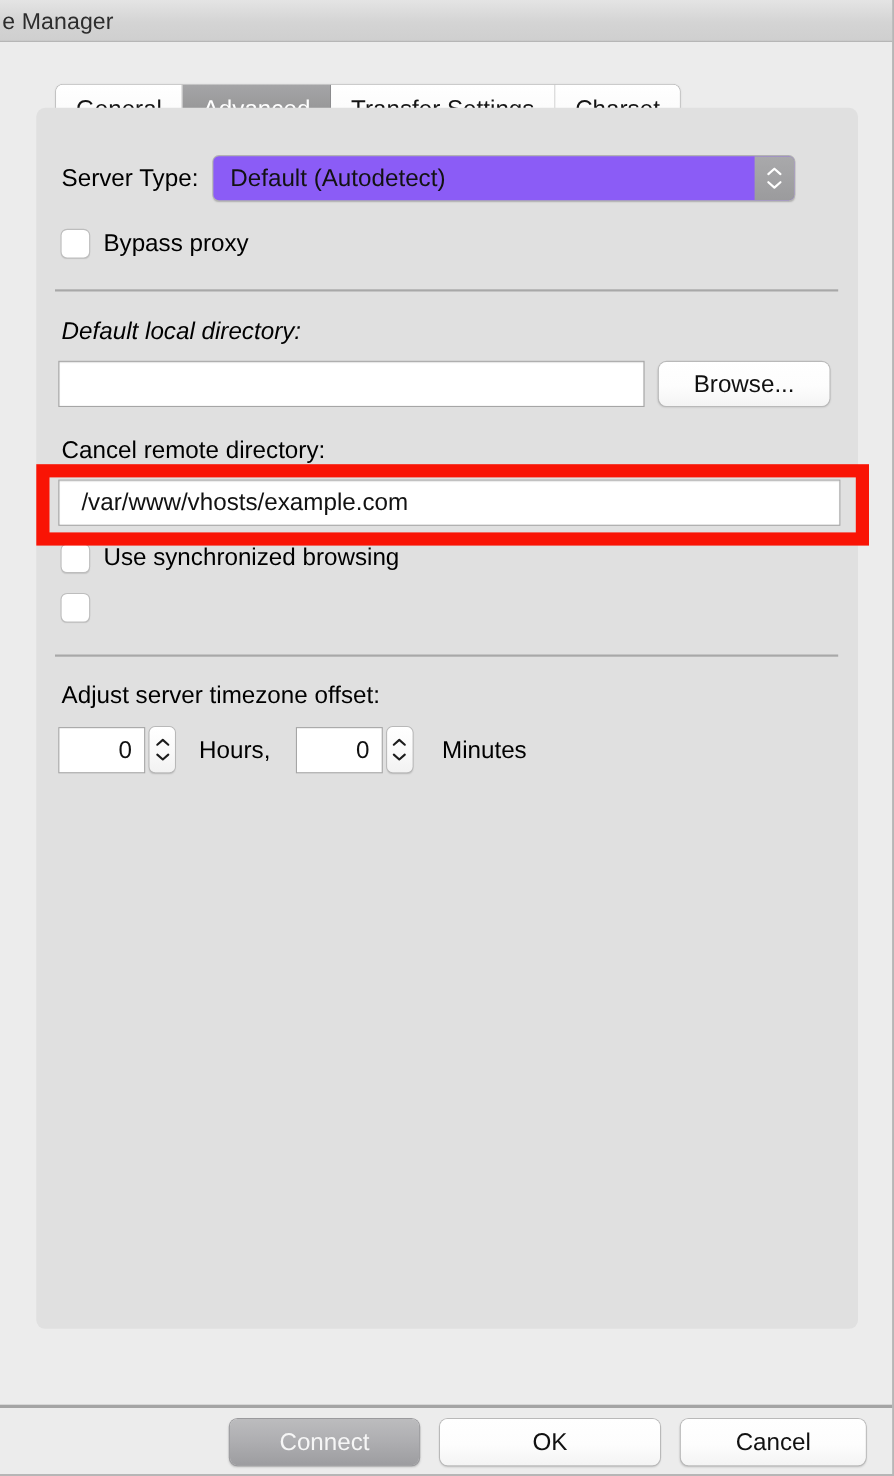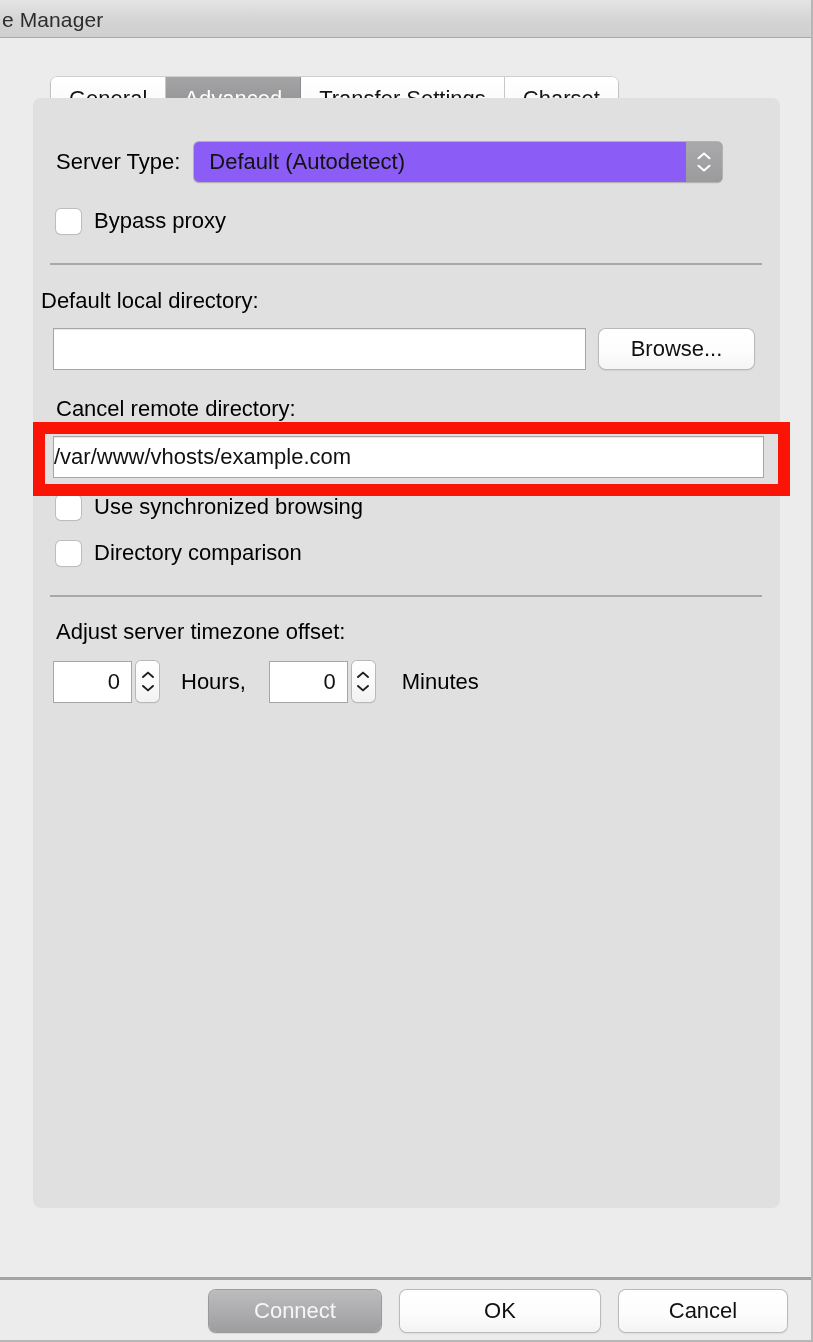--- a/index.html
+++ b/index.html
@@ -166,21 +166,21 @@
   .textfield {
     background: #ffffff;
     box-shadow: 0 0 0 1px #a6a6a6, inset 0 1px 1px rgba(0,0,0,0.10);
     display: flex;
     align-items: center;
     box-sizing: border-box;
   }
   .textfield .tf-value {
     font-size: 22px;
     color: #111111;
-    padding-left: 0;
+    padding-left: 20px;
     white-space: nowrap;
     overflow: hidden;
   }
 
   
   .pushbutton {
     display: inline-flex;
     align-items: center;
     justify-content: center;
     background: linear-gradient(to bottom, #ffffff 0%, #fdfdfd 55%, #f4f4f4 100%);
@@ -299,21 +299,21 @@
       </div>
     </div>
 
     <div class="row checkbox-row" style="top:110px;">
       <span class="checkbox"></span>
       <span class="static-label">Bypass proxy</span>
     </div>
 
     <div class="divider" style="top:165px;"></div>
 
-    <div class="row" style="left:8px; top:190px;">
+    <div class="row" style="left:23px; top:190px;font-style:italic;">
       <span class="static-label">Default local directory:</span>
     </div>
     <div class="row" style="left:21px; top:231px;">
       <div class="textfield" style="width:531px; height:40px;" title="">
         <span class="tf-value"></span>
       </div>
       <div class="pushbutton" style="width:155px; height:40px; margin-left:14px;">Browse...</div>
     </div>
 
     <div class="row" style="left:23px; top:298px;">
@@ -325,21 +325,20 @@
       </div>
     </div>
 
     <div class="row checkbox-row" style="top:396px;">
       <span class="checkbox"></span>
       <span class="static-label">Use synchronized browsing</span>
     </div>
 
     <div class="row checkbox-row" style="top:442px;">
       <span class="checkbox"></span>
-      <span class="static-label">Directory comparison</span>
     </div>
 
     <div class="divider" style="top:497px;"></div>
 
     <div class="row" style="left:23px; top:521px;">
       <span class="static-label">Adjust server timezone offset:</span>
     </div>
     <div class="row" style="left:21px; top:563px;">
       <div class="num-field">
         <span class="num-value">0</span>

